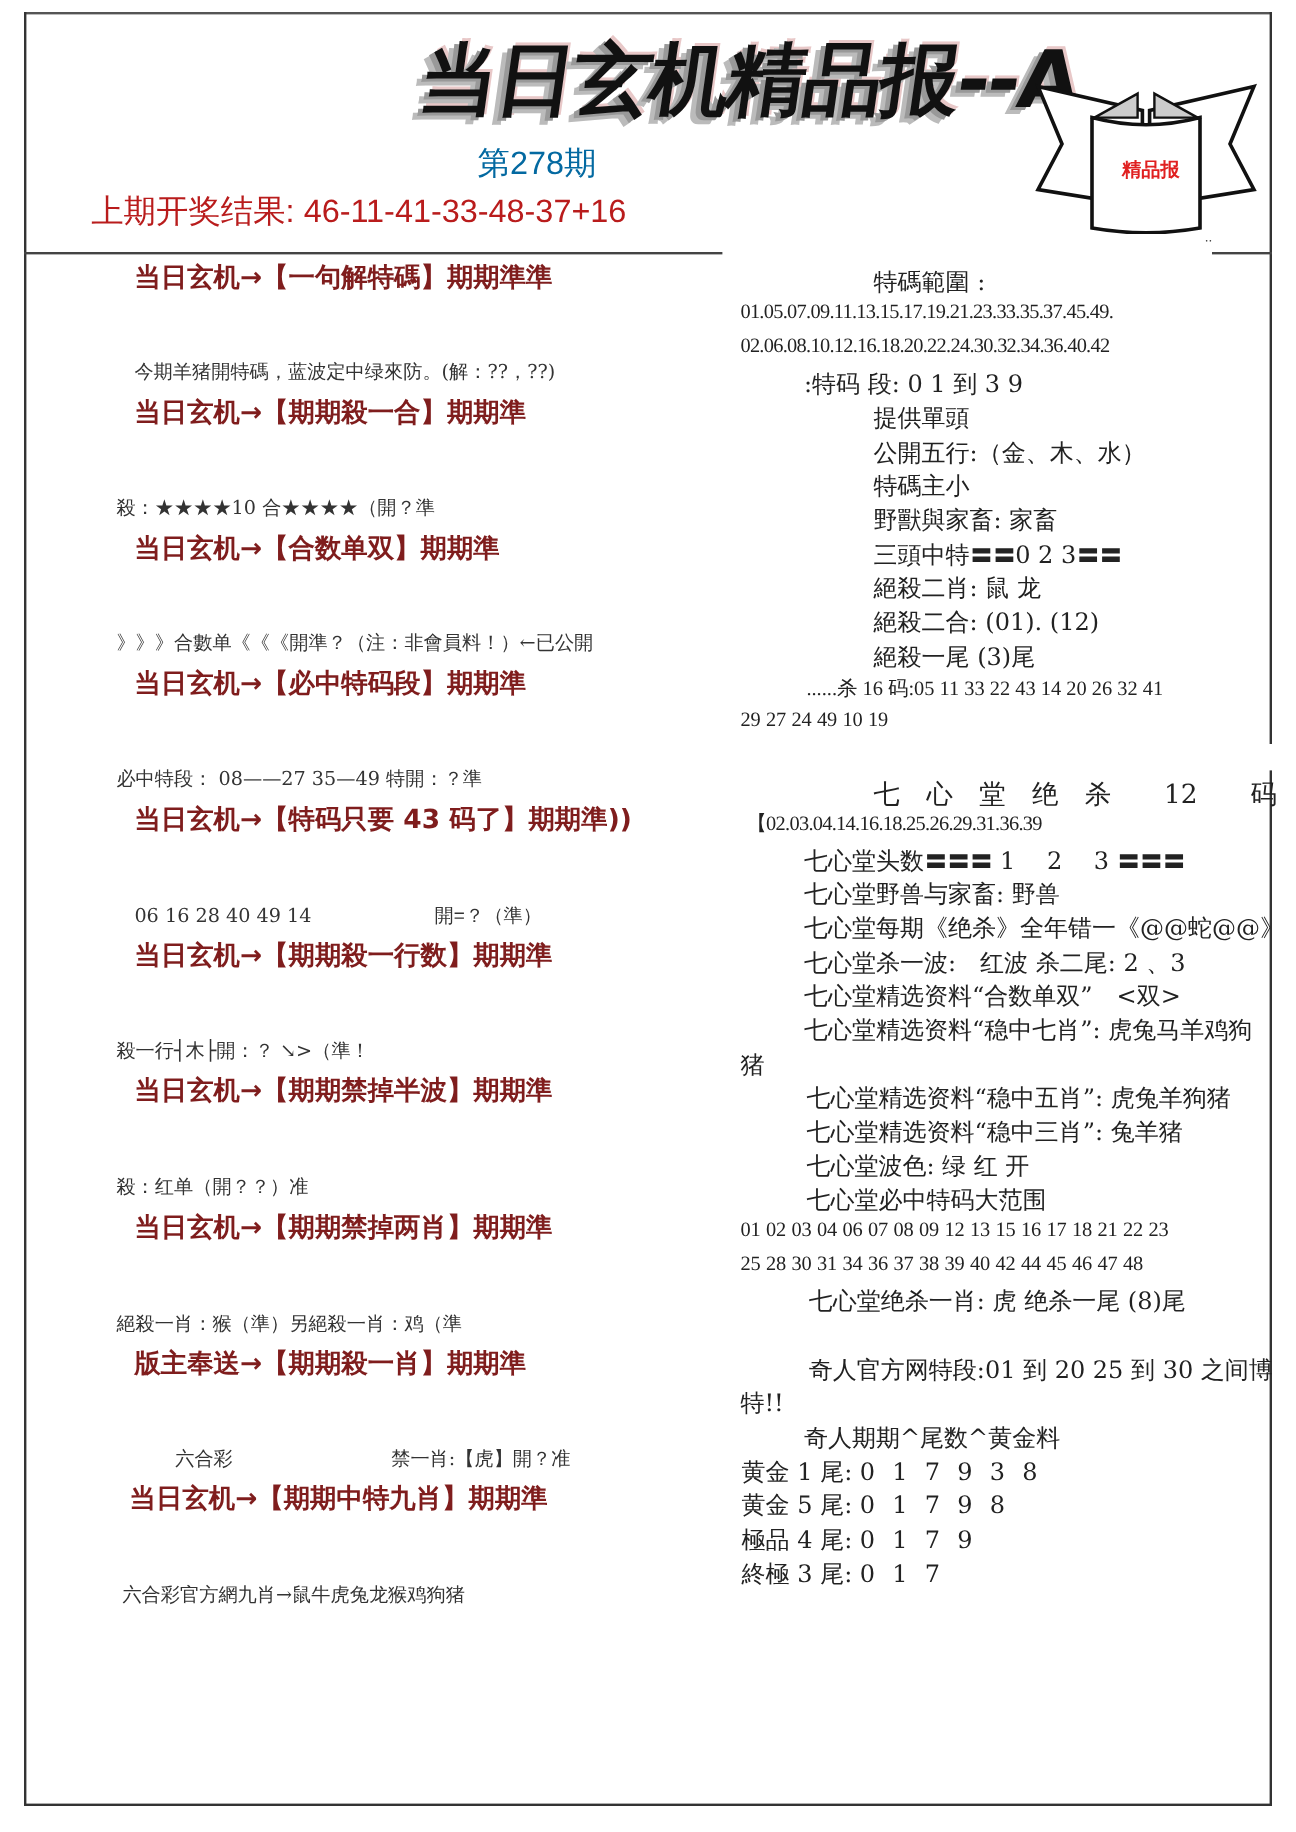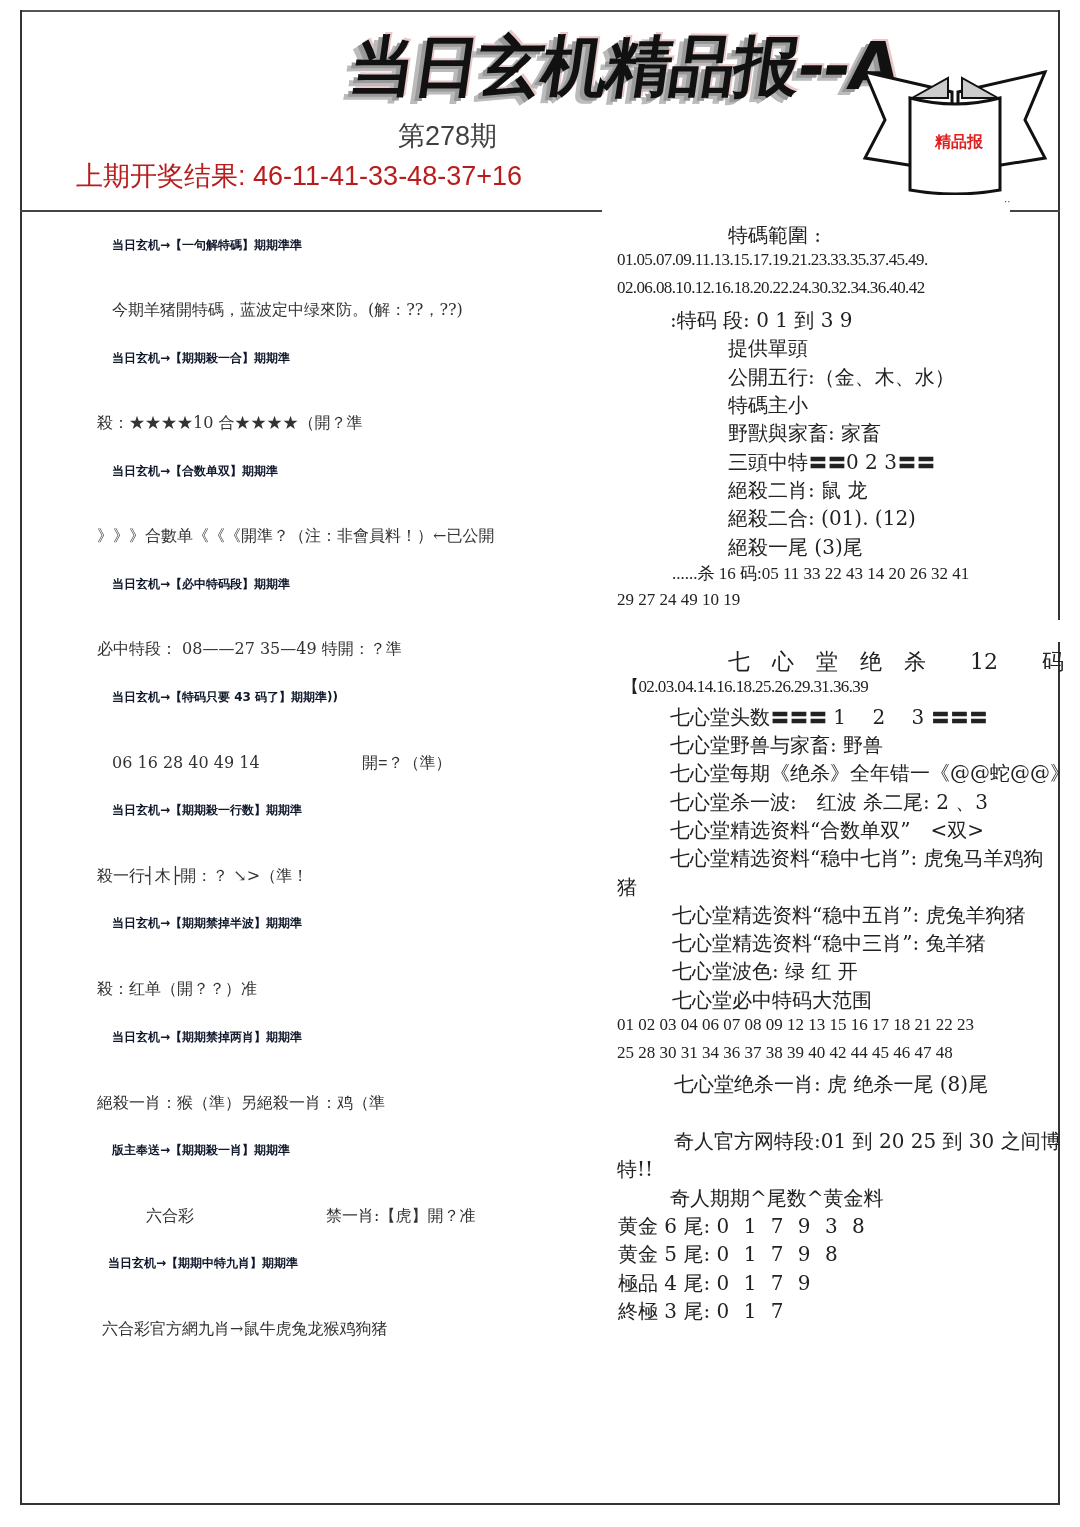--- a/index.html
+++ b/index.html
@@ -12,30 +12,30 @@
   .frame-right2 { position:absolute; left:1058px; top:642px; width:2px; height:863px; background:#333; }
   .frame-bottom { position:absolute; left:20px; top:1503px; width:1040px; height:2px; background:#333; }
   .hdr-rule-left { position:absolute; left:20px; top:210px; width:582px; height:2px; background:#444; }
   .hdr-rule-right { position:absolute; left:1010px; top:210px; width:50px; height:2px; background:#444; }
 
   .title-3d { position:absolute; left:350px; top:22px; font-family:"DejaVu Sans",sans-serif;
               font-size:66px; font-weight:bold; letter-spacing:-2px; color:#111;
               text-shadow: -4px 3px 0 #999, -8px 6px 0 #bbb, 2px -2px 0 #e8c8c8;
               transform: skewX(-8deg); }
   .issue { position:absolute; left:398px; top:118px; font-family:"Liberation Sans",sans-serif;
-           font-size:27px; color:#404040; }
+           font-size:27px; color:#0369a1; }
   .result { position:absolute; left:76px; top:158px; font-family:"Liberation Sans",sans-serif;
             font-size:27px; color:#b91c1c; }
 
   .badge { position:absolute; left:860px; top:60px; width:190px; height:135px; }
   .badge-text { position:absolute; left:935px; top:132px; font-family:"DejaVu Sans",sans-serif;
                 font-size:16px; font-weight:bold; color:#e02020;text-align:right; }
   .dots { position:absolute; left:1004px; top:196px; font-size:10px; color:#333; }
 
-  .lbold { font-family:"DejaVu Sans",sans-serif; font-size:12px; font-weight:bold; color:#0f172a;margin-top:21px; }
+  .lbold { font-family:"DejaVu Sans",sans-serif; font-size:22px; font-weight:bold; color:#7f1d1d; }
   .lnorm { font-family:"DejaVu Serif",serif; font-size:16px; color:#333; }
   .r { font-family:"DejaVu Serif",serif; font-size:20px; color:#222; }
   .rnum { font-family:"Liberation Serif",serif; font-size:17px; color:#222; }
   .bars { font-weight:bold; letter-spacing:-1px; }
 </style>
 </head>
 <body>
 
 <div class="frame-top"></div>
 <div class="frame-left"></div>
@@ -142,21 +142,21 @@
 
   <div class="abs rnum" style="left:617px;top:1015px;">01 02 03 04 06 07 08 09 12 13 15 16 17 18 21 22 23</div>
   <div class="abs rnum" style="left:617px;top:1043px;">25 28 30 31 34 36 37 38 39 40 42 44 45 46 47 48</div>
   <div class="abs r" style="left:674px;top:1071px;">七心堂绝杀一肖: 虎  绝杀一尾 (8)尾</div>
 
   <div class="abs r" style="left:674px;top:1128px;">奇人官方网特段:01 到 20 25 到 30 之间博</div>
   <div class="abs r" style="left:617px;top:1156px;">特!!</div>
   <div class="abs r" style="left:670px;top:1185px;">奇人期期^尾数^黄金料</div>
 
   <div class="abs r" style="left:618px;top:1213px;">
-    <span>黄金 6 尾:</span>
+    <span>黄金 1 尾:</span>
     <span style="letter-spacing:4px;">0 1 7 9 3 8</span>
   </div>
   <div class="abs r" style="left:618px;top:1241px;">
     <span>黄金 5 尾:</span>
     <span style="letter-spacing:4px;">0 1 7 9 8</span>
   </div>
   <div class="abs r" style="left:618px;top:1270px;">
     <span>極品 4 尾:</span>
     <span style="letter-spacing:4px;">0 1 7 9</span>
   </div>

